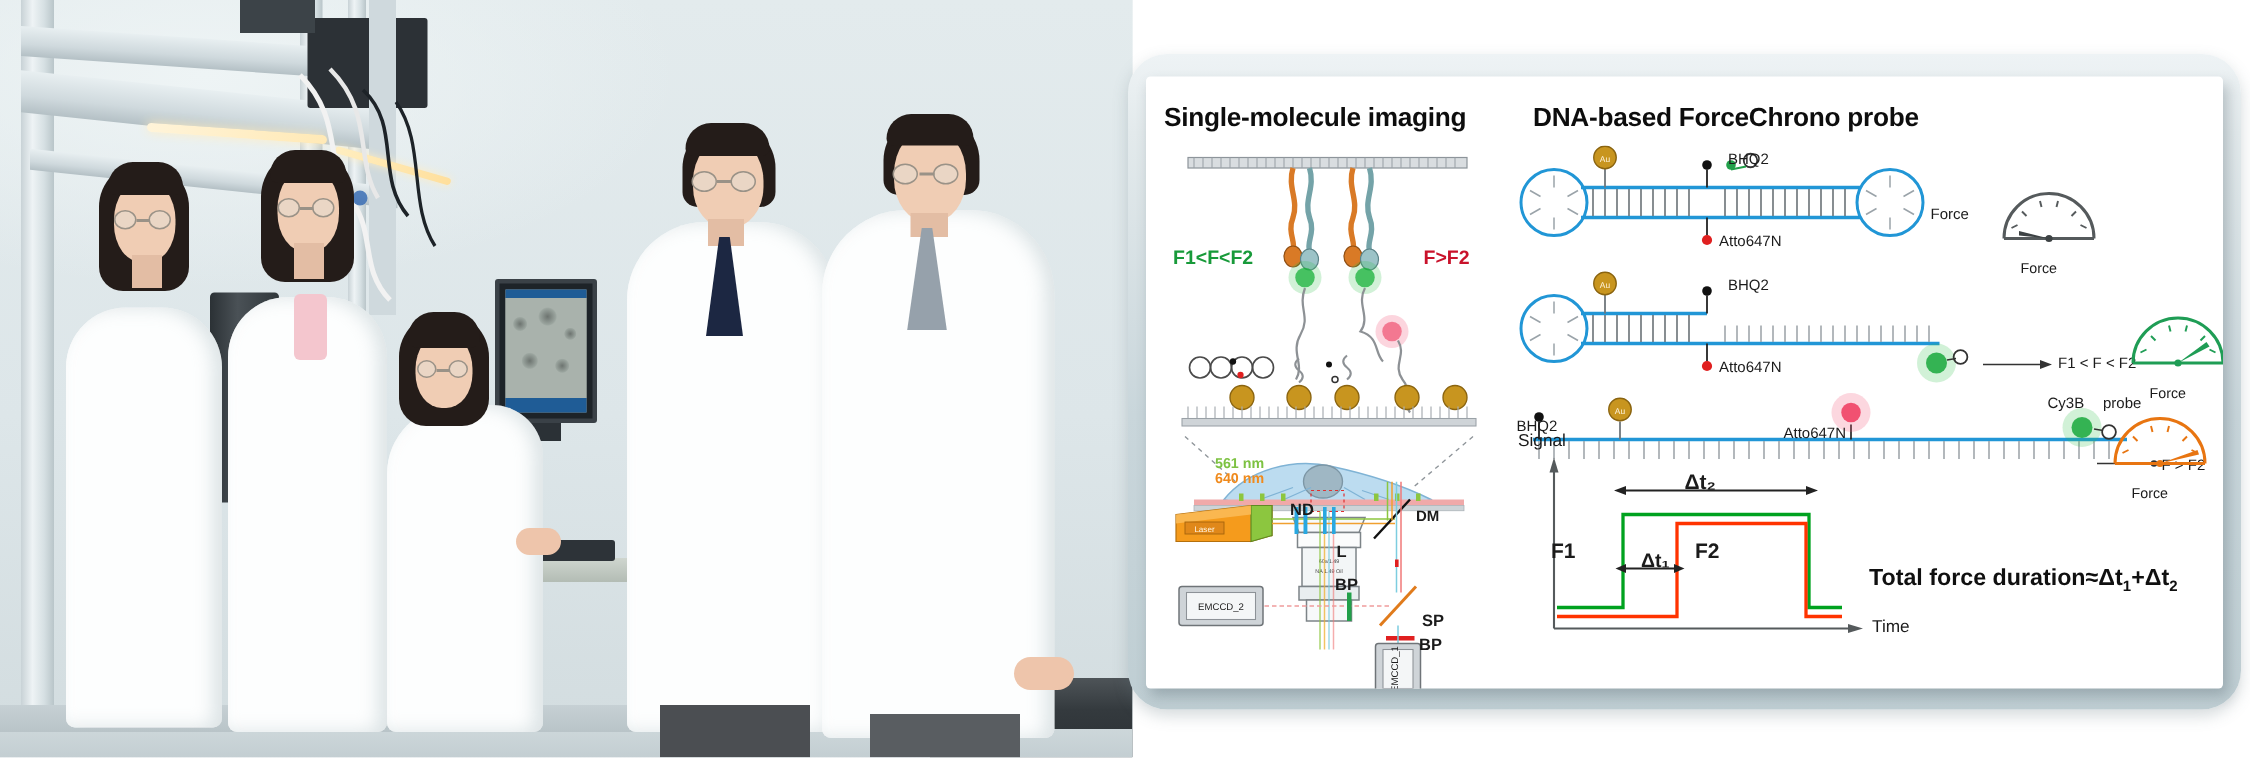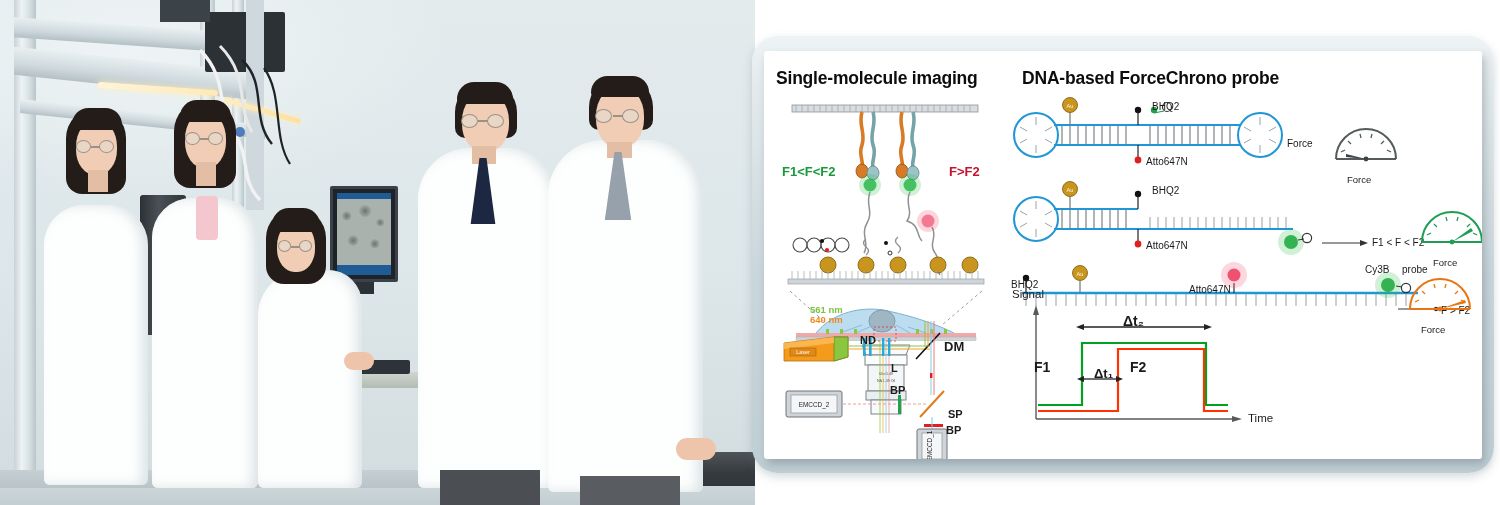--- a/index.html
+++ b/index.html
@@ -456,21 +456,21 @@
 
         <g>
           <rect x="139" y="108" width="30" height="32" rx="2" fill="#cfd4d8" stroke="#6f7478" stroke-width="1"></rect>
           <rect x="144" y="112" width="20" height="26" fill="#f4f6f7" stroke="#8d9297" stroke-width=".7"></rect>
           <text x="154" y="125" font-size="6.4" fill="#1d1d1d" text-anchor="middle" font-family="Liberation Sans, sans-serif" transform="rotate(-90 154 125)">EMCCD_1</text>
         </g>
       </svg>
 
       <div class="lbl lbl-b" style="left:96px;  top:283px; font-size:11px;">ND</div>
       <div class="lbl lbl-b" style="left:127px; top:311px; font-size:11px;">L</div>
-      <div class="lbl lbl-b" style="left:180px; top:288px; font-size:13px;">DM</div>
+      <div class="lbl lbl-b" style="left:180px; top:288px; font-size:10px;">DM</div>
       <div class="lbl lbl-b" style="left:126px; top:333px; font-size:11px;">BP</div>
       <div class="lbl lbl-b" style="left:184px; top:357px; font-size:11px;">SP</div>
       <div class="lbl lbl-b" style="left:182px; top:373px; font-size:11px;">BP</div>
 
       <div class="fgreen" style="position:absolute;left:18px;top:113px;">F1&lt;F&lt;F2</div>
       <div class="fred" style="position:absolute;left:159px;top:113px;">F&gt;F2</div>
 
       <svg class="svg-abs" style="left:244px;top:46px;" width="470" height="220" viewBox="0 0 470 220">
 
         <g>
@@ -751,16 +751,19 @@
         <polygon points="72,75 65,78 72,81" fill="#222"></polygon>
         <polygon points="104,75 111,78 104,81" fill="#222"></polygon>
       </svg>
 
       <div class="lbl lbl-b" style="left:270px;top:308px;font-size:14px;">F1</div>
       <div class="lbl lbl-b" style="left:366px;top:308px;font-size:14px;">F2</div>
       <div class="lbl lbl-b" style="left:359px;top:262px;font-size:14px;">Δt₂</div>
       <div class="lbl lbl-b" style="left:330px;top:315px;font-size:13px;">Δt₁</div>
       <div class="lbl" style="left:484px;top:361px;font-size:11.5px;">Time</div>
 
+      <div class="eq" style="left:482px;top:326px;">
+        <span>Total force duration≈Δt</span><sub>1</sub><span>+Δt</span><sub>2</sub>
+      </div>
 
     </div>
   </div>
 </div>
 
 </body></html>

